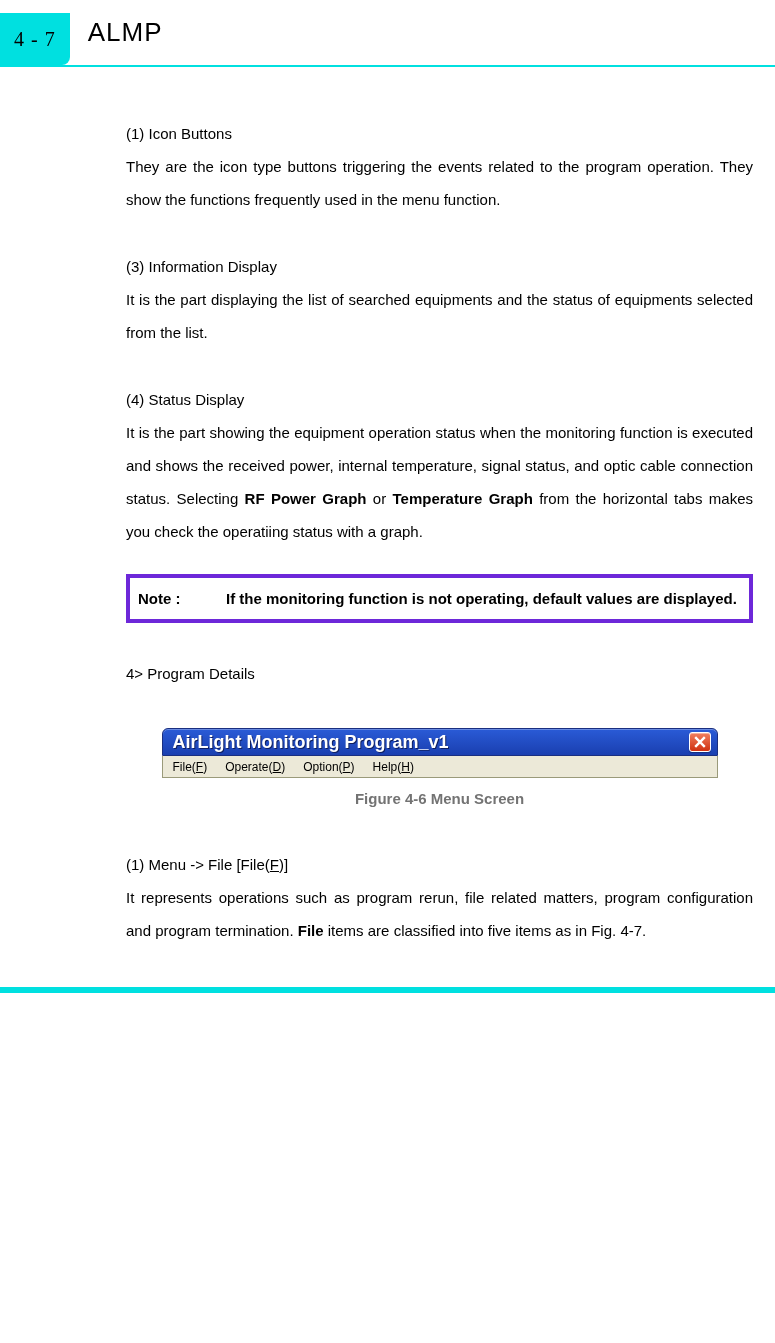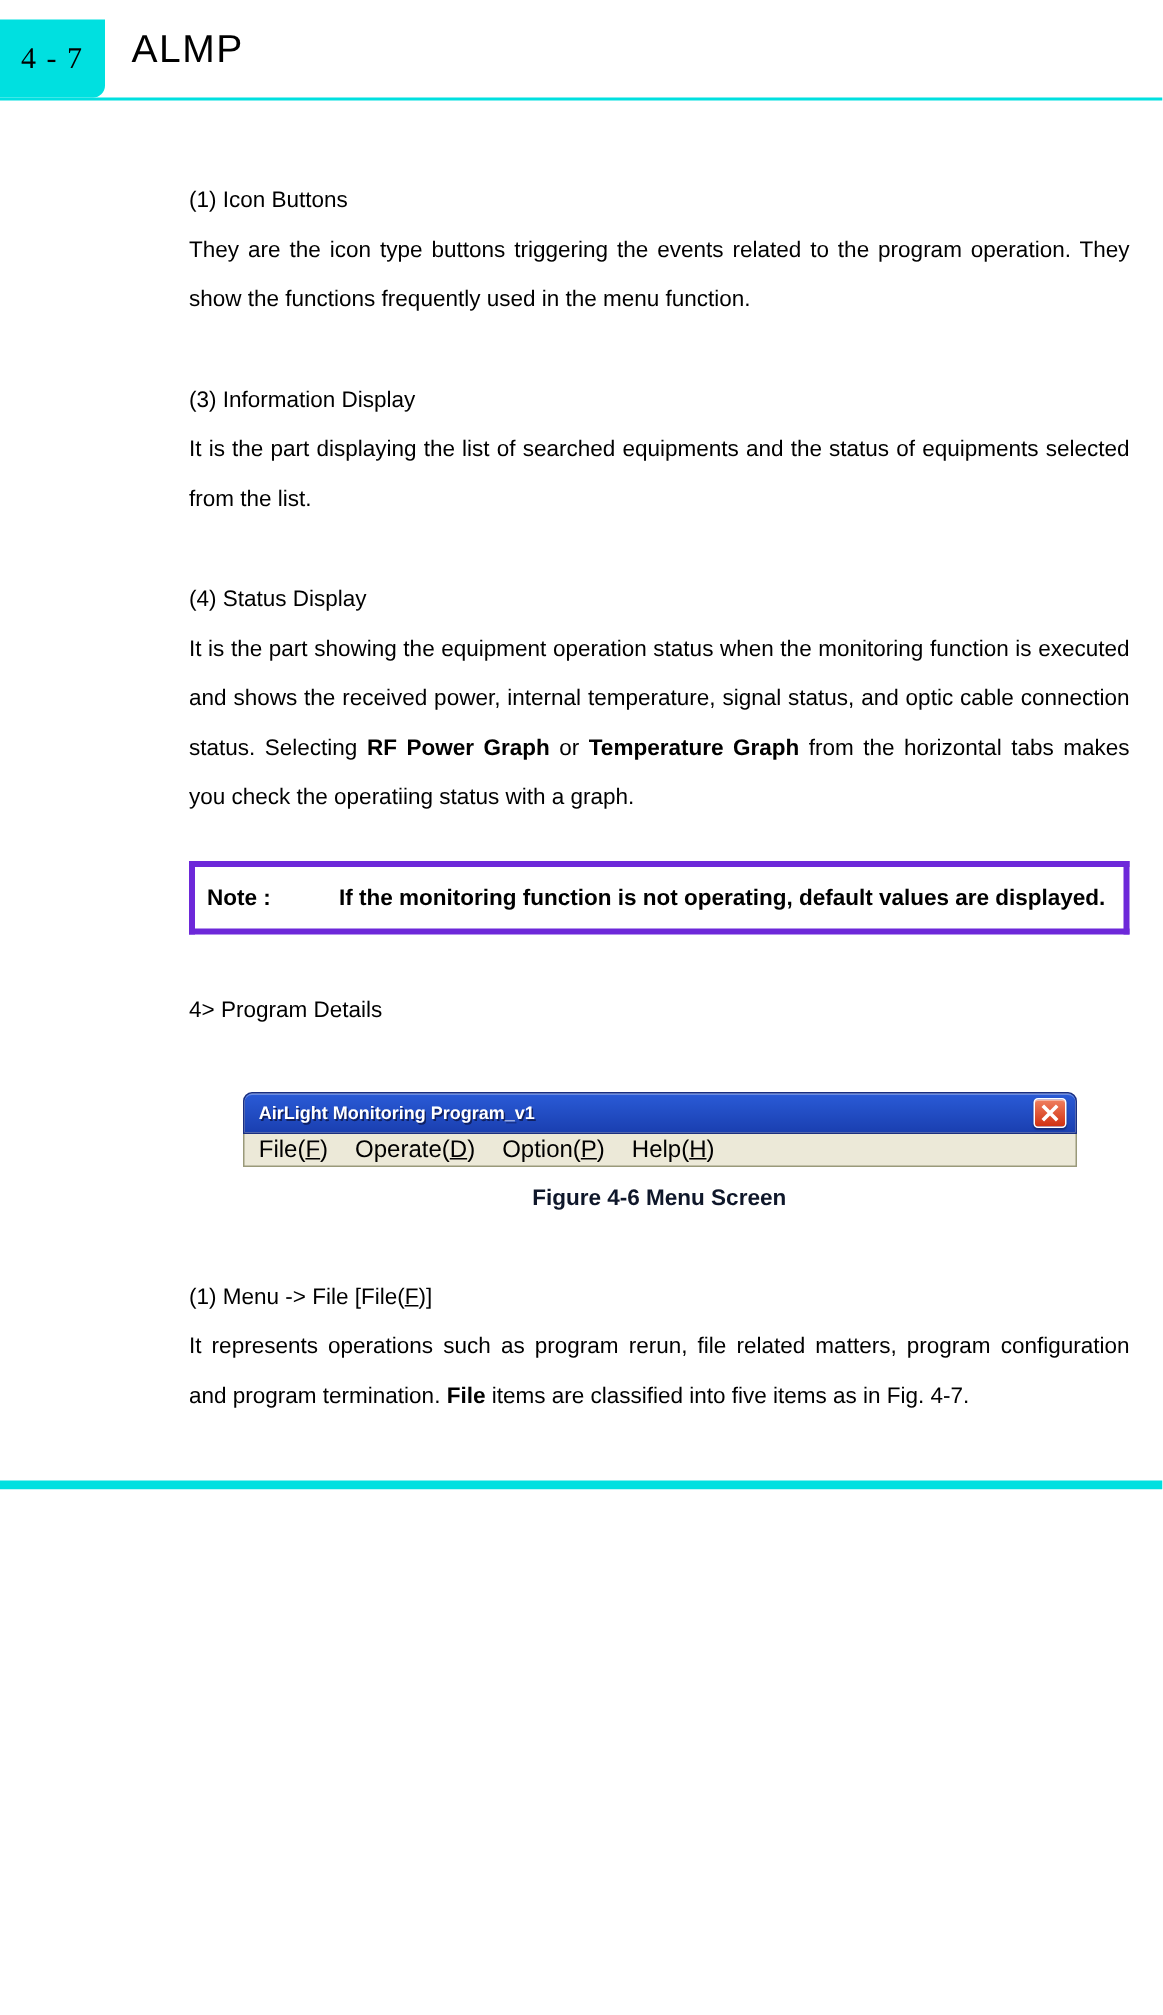--- a/index.html
+++ b/index.html
@@ -63,21 +63,21 @@
     border: 1px solid #1a2f80;
     border-radius: 6px 6px 0 0;
     padding: 3px 6px 3px 10px;
     height: 28px;
     box-shadow: inset 0 1px 0 rgba(255,255,255,.3);
     line-height: normal;
   }
   .titlebar .ttext {
     color: #fff;
     font-family: Tahoma, sans-serif;
-    font-size: 12px;
+    font-size: 18px;
     font-weight: bold;
     text-shadow: 1px 1px 0 #102060;
     flex: 1;
   }
   .close-btn {
     width: 22px; height: 20px;
     background: linear-gradient(#f08060, #d03010);
     border: 1px solid #fff;
     border-radius: 3px;
     display: flex; align-items: center; justify-content: center;
@@ -86,30 +86,30 @@
   .close-btn svg { width: 12px; height: 12px; }
   .menubar {
     display: flex;
     align-items: center;
     gap: 18px;
     background: #ece9d8;
     border: 1px solid #9a9a7a;
     border-top: none;
     padding: 2px 10px;
     font-family: Tahoma, sans-serif;
-    font-size: 16px;
+    font-size: 12px;
     height: 22px;
     line-height: normal;
   }
   .menu-item .accel { text-decoration: underline; }
 
   .fig-caption {
     text-align: center;
     font-weight: bold;
-    color: #0f172a;
+    color: #737373;
     margin-top: 6px;
     line-height: 2;
   }
 
   .footer-line {
     height: 6px;
     background: #00e0e0;
     margin-top: 40px;
   }
 </style>

